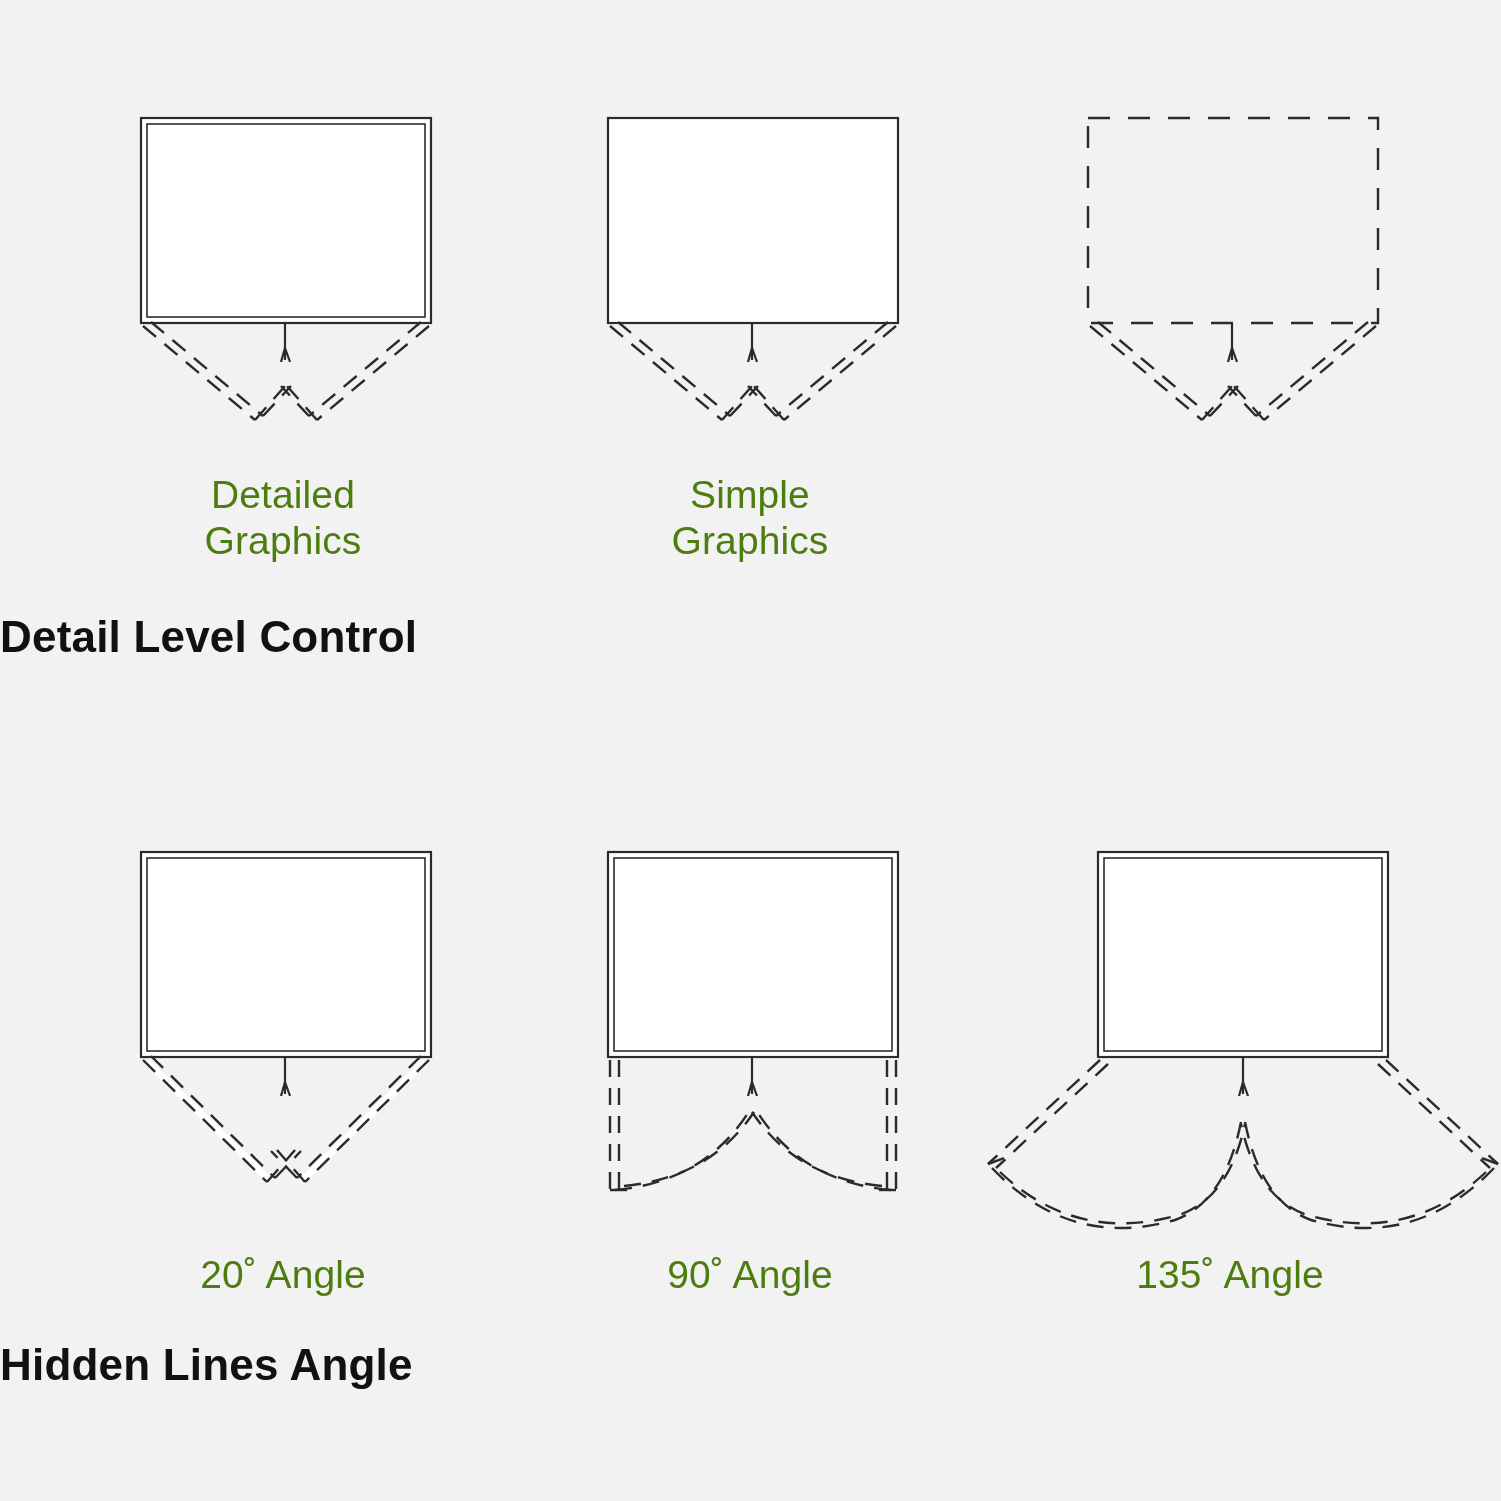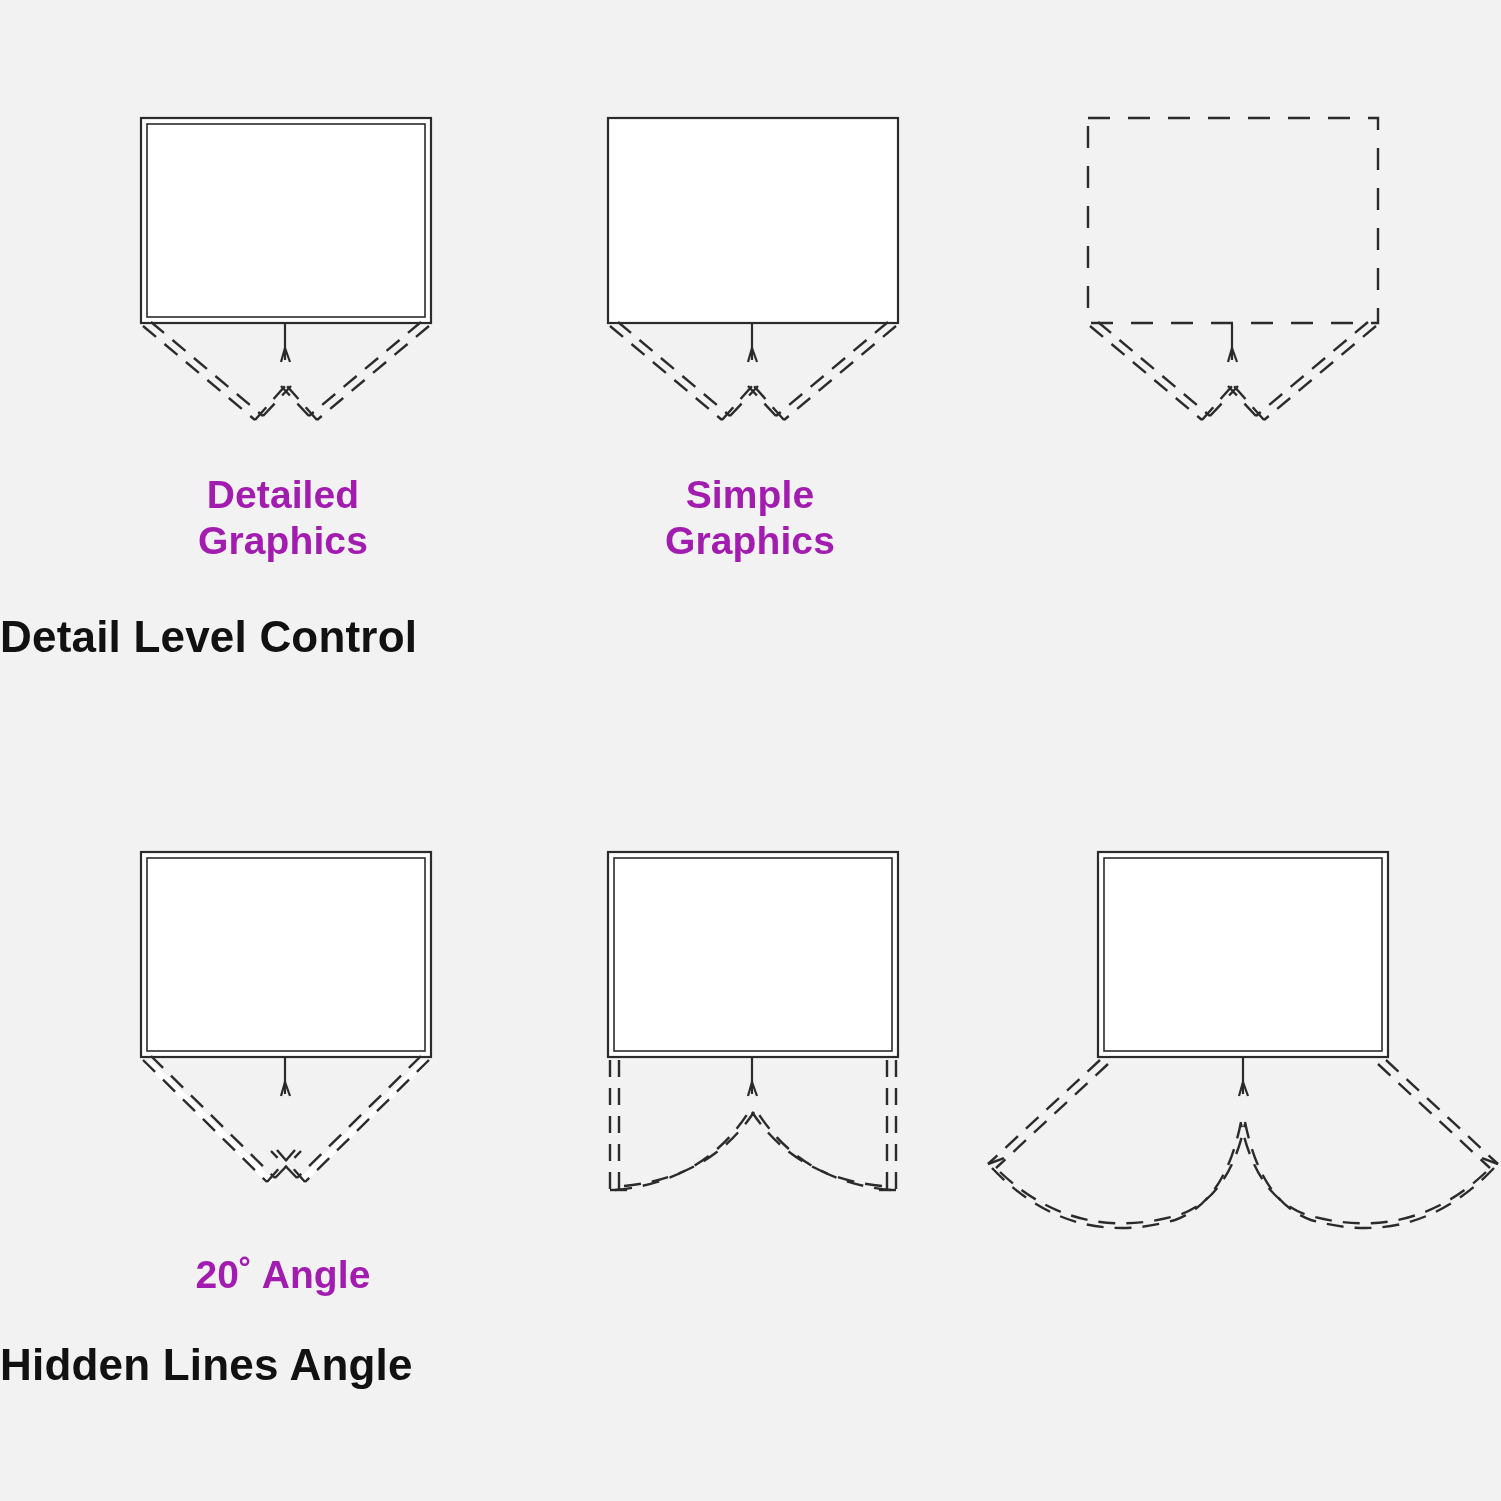--- a/index.html
+++ b/index.html
@@ -46,22 +46,22 @@
     display: block;
     overflow: visible;
   }
 
   .panel-caption {
     position: absolute;
     width: 500px;
     text-align: center;
     font-size: 39px;
     line-height: 1.17;
-    color: #a21caf;
-    font-weight: 700;
+    color: #4d7c0f;
+    font-weight: 400;
     letter-spacing: 0.1px;
   }
 
   #detail-captions { position: relative; height: 130px; margin-top: 12px; }
   #angle-captions  { position: relative; height: 70px;  margin-top: 22px; }
 
   .cap-0 { left: 33px; }
   .cap-1 { left: 500px; }
   .cap-2 { left: 980px; }
 
@@ -257,18 +257,20 @@
             <line x1="263" y1="252" x2="268" y2="266"></line>
             <line x1="263" y1="252" x2="259" y2="266"></line>
           </g>
         </svg>
       </div>
 
     </div>
 
     <div id="angle-captions">
       <div class="panel-caption cap-0">20˚ Angle</div>
+      <div class="panel-caption cap-1">90˚ Angle</div>
+      <div class="panel-caption cap-2">135˚ Angle</div>
     </div>
 
     <div class="section-title" id="angle-title">Hidden Lines Angle</div>
   </div>
 
 </div>
 
 </body></html>

